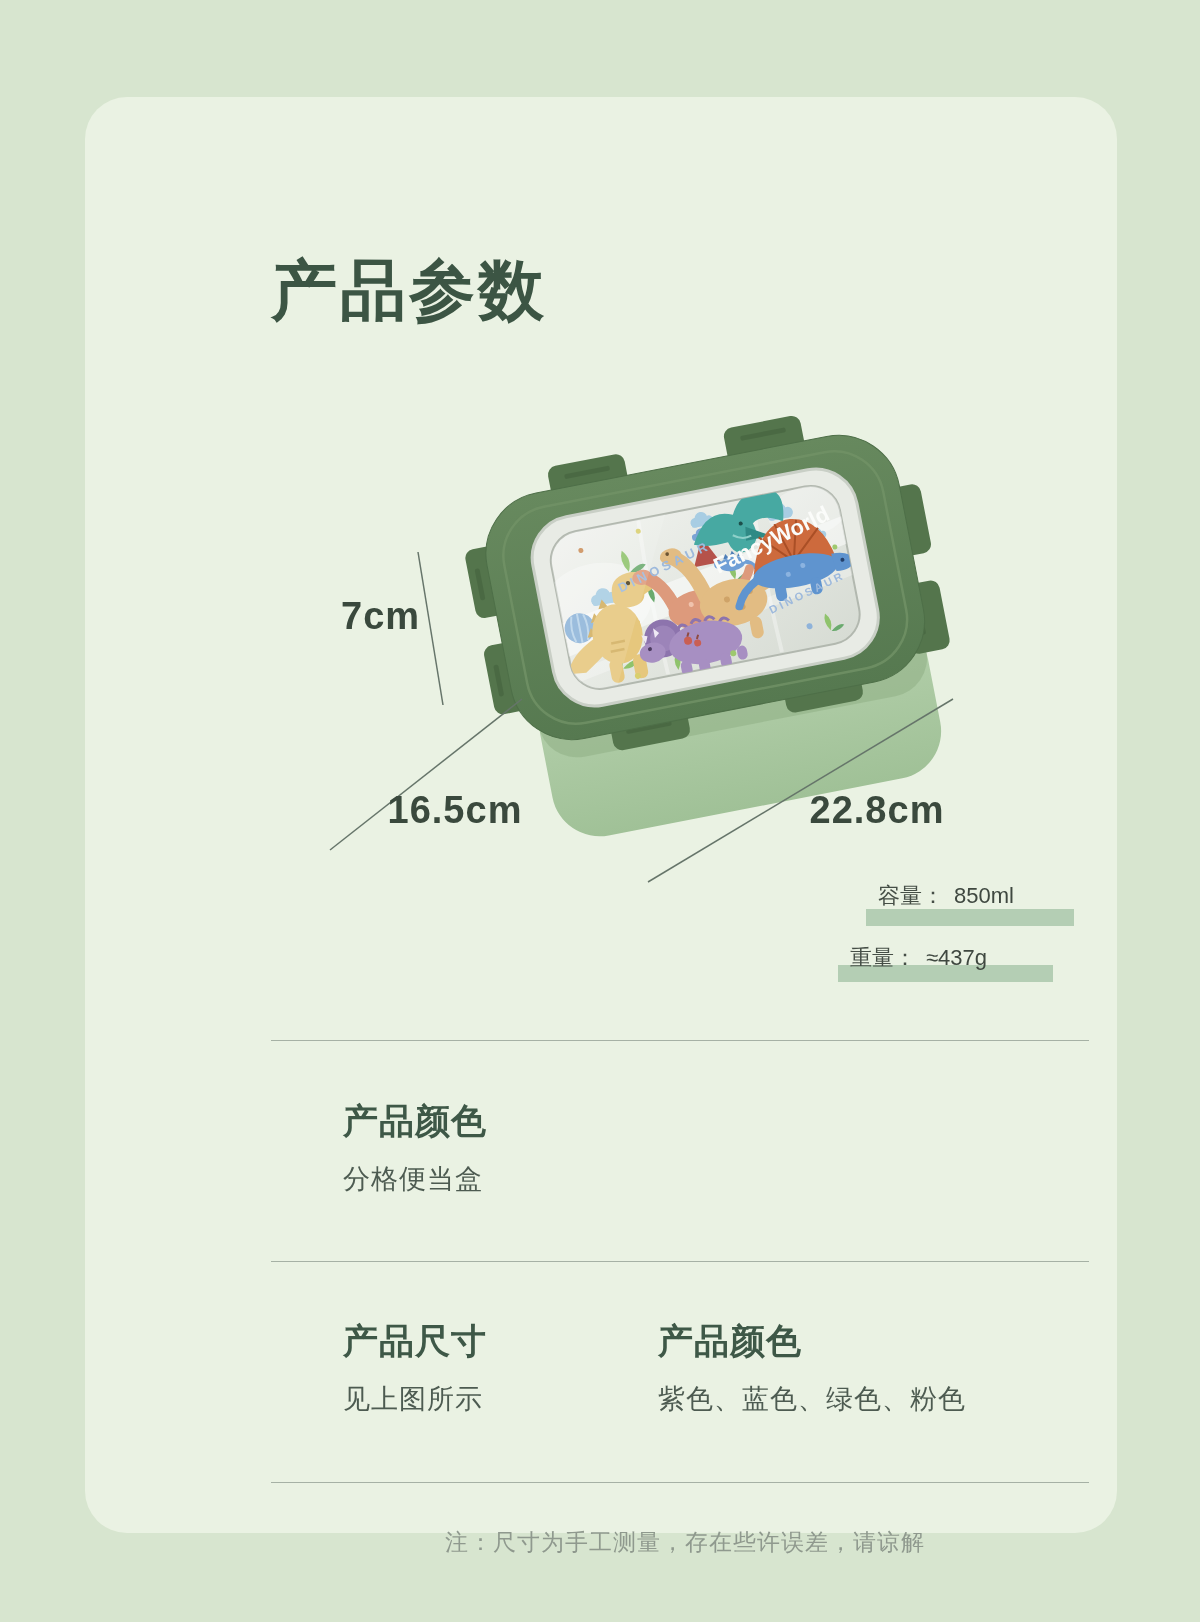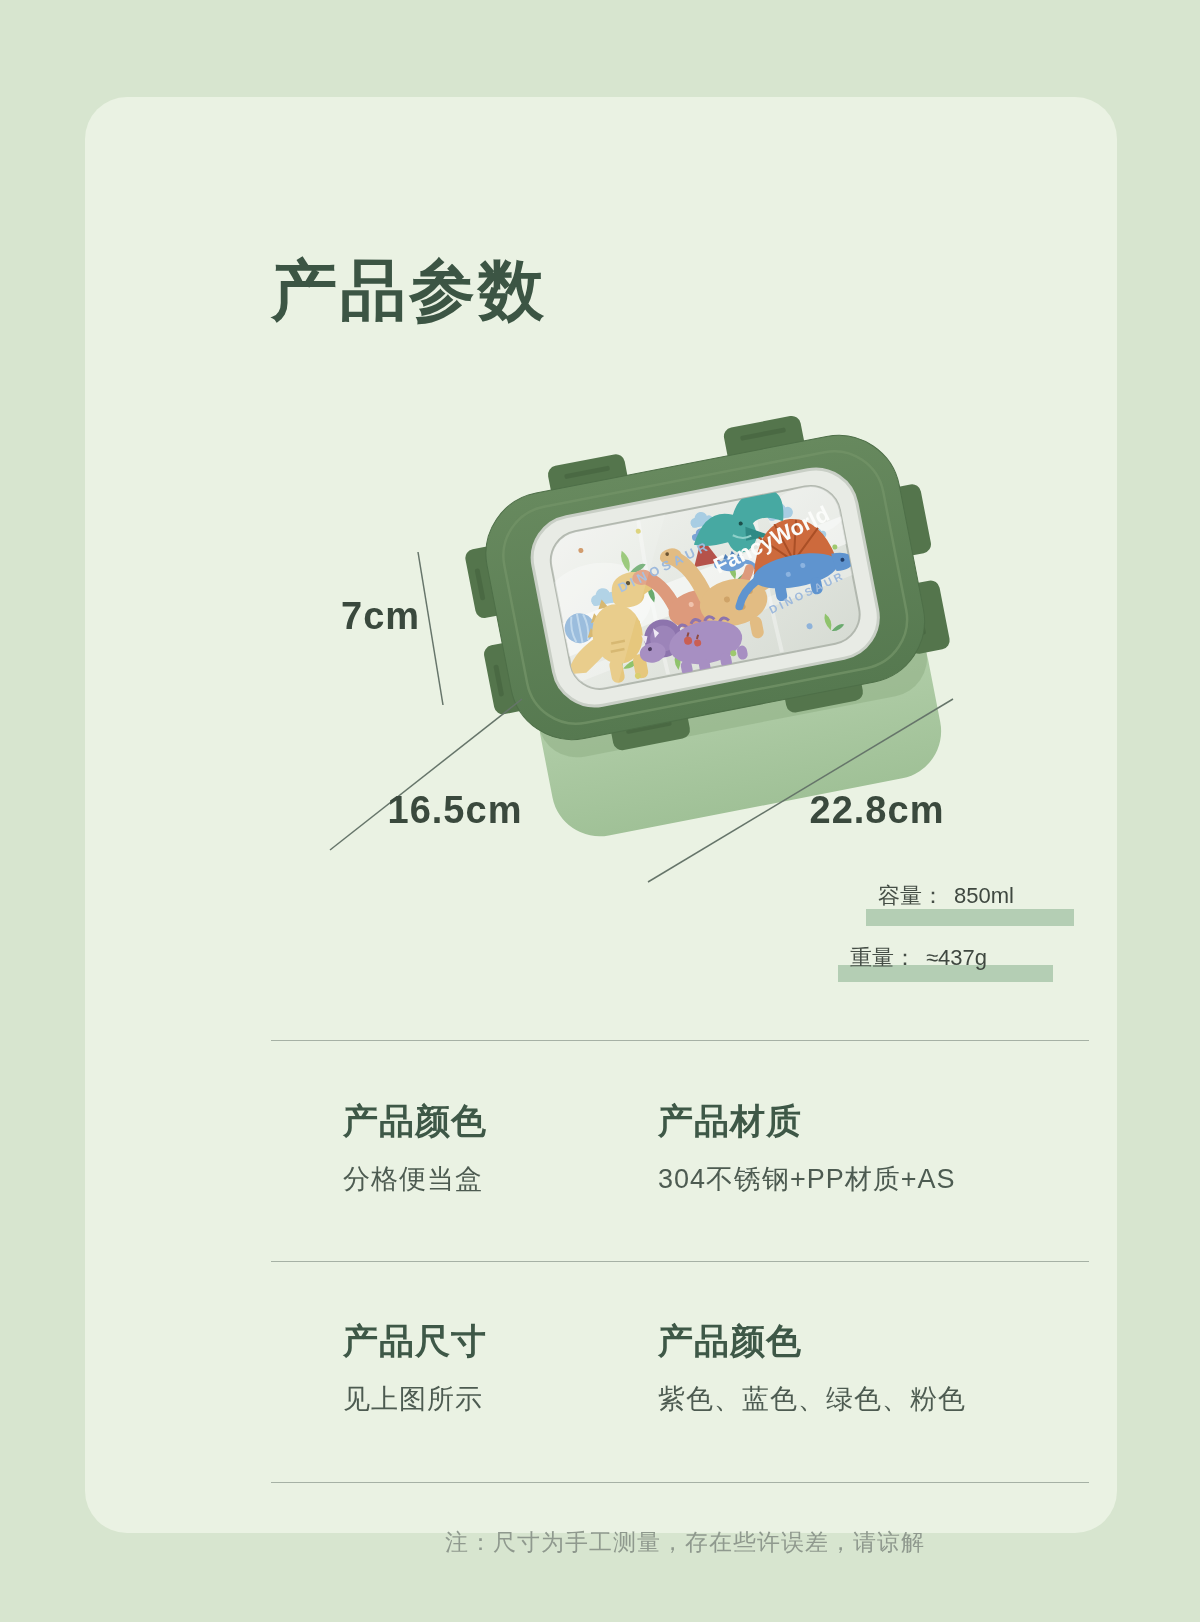--- a/index.html
+++ b/index.html
@@ -313,24 +313,20 @@
         <span class="m-label">重量：</span><span class="m-value">≈437g</span>
       </span>
     </div>
 
     <div class="divider d1"></div>
 
     <div class="spec r1 c1">
       <h2>产品颜色</h2>
       <div class="spec-value">分格便当盒</div>
     </div>
-    <div class="spec r1 c2">
-      <h2>产品材质</h2>
-      <div class="spec-value">304不锈钢+PP材质+AS</div>
-    </div>
 
     <div class="divider d2"></div>
 
     <div class="spec r2 c2">
       <h2>产品颜色</h2>
       <div class="spec-value">紫色、蓝色、绿色、粉色</div>
     </div>
     <div class="spec r2 c1">
       <h2>产品尺寸</h2>
       <div class="spec-value">见上图所示</div>

